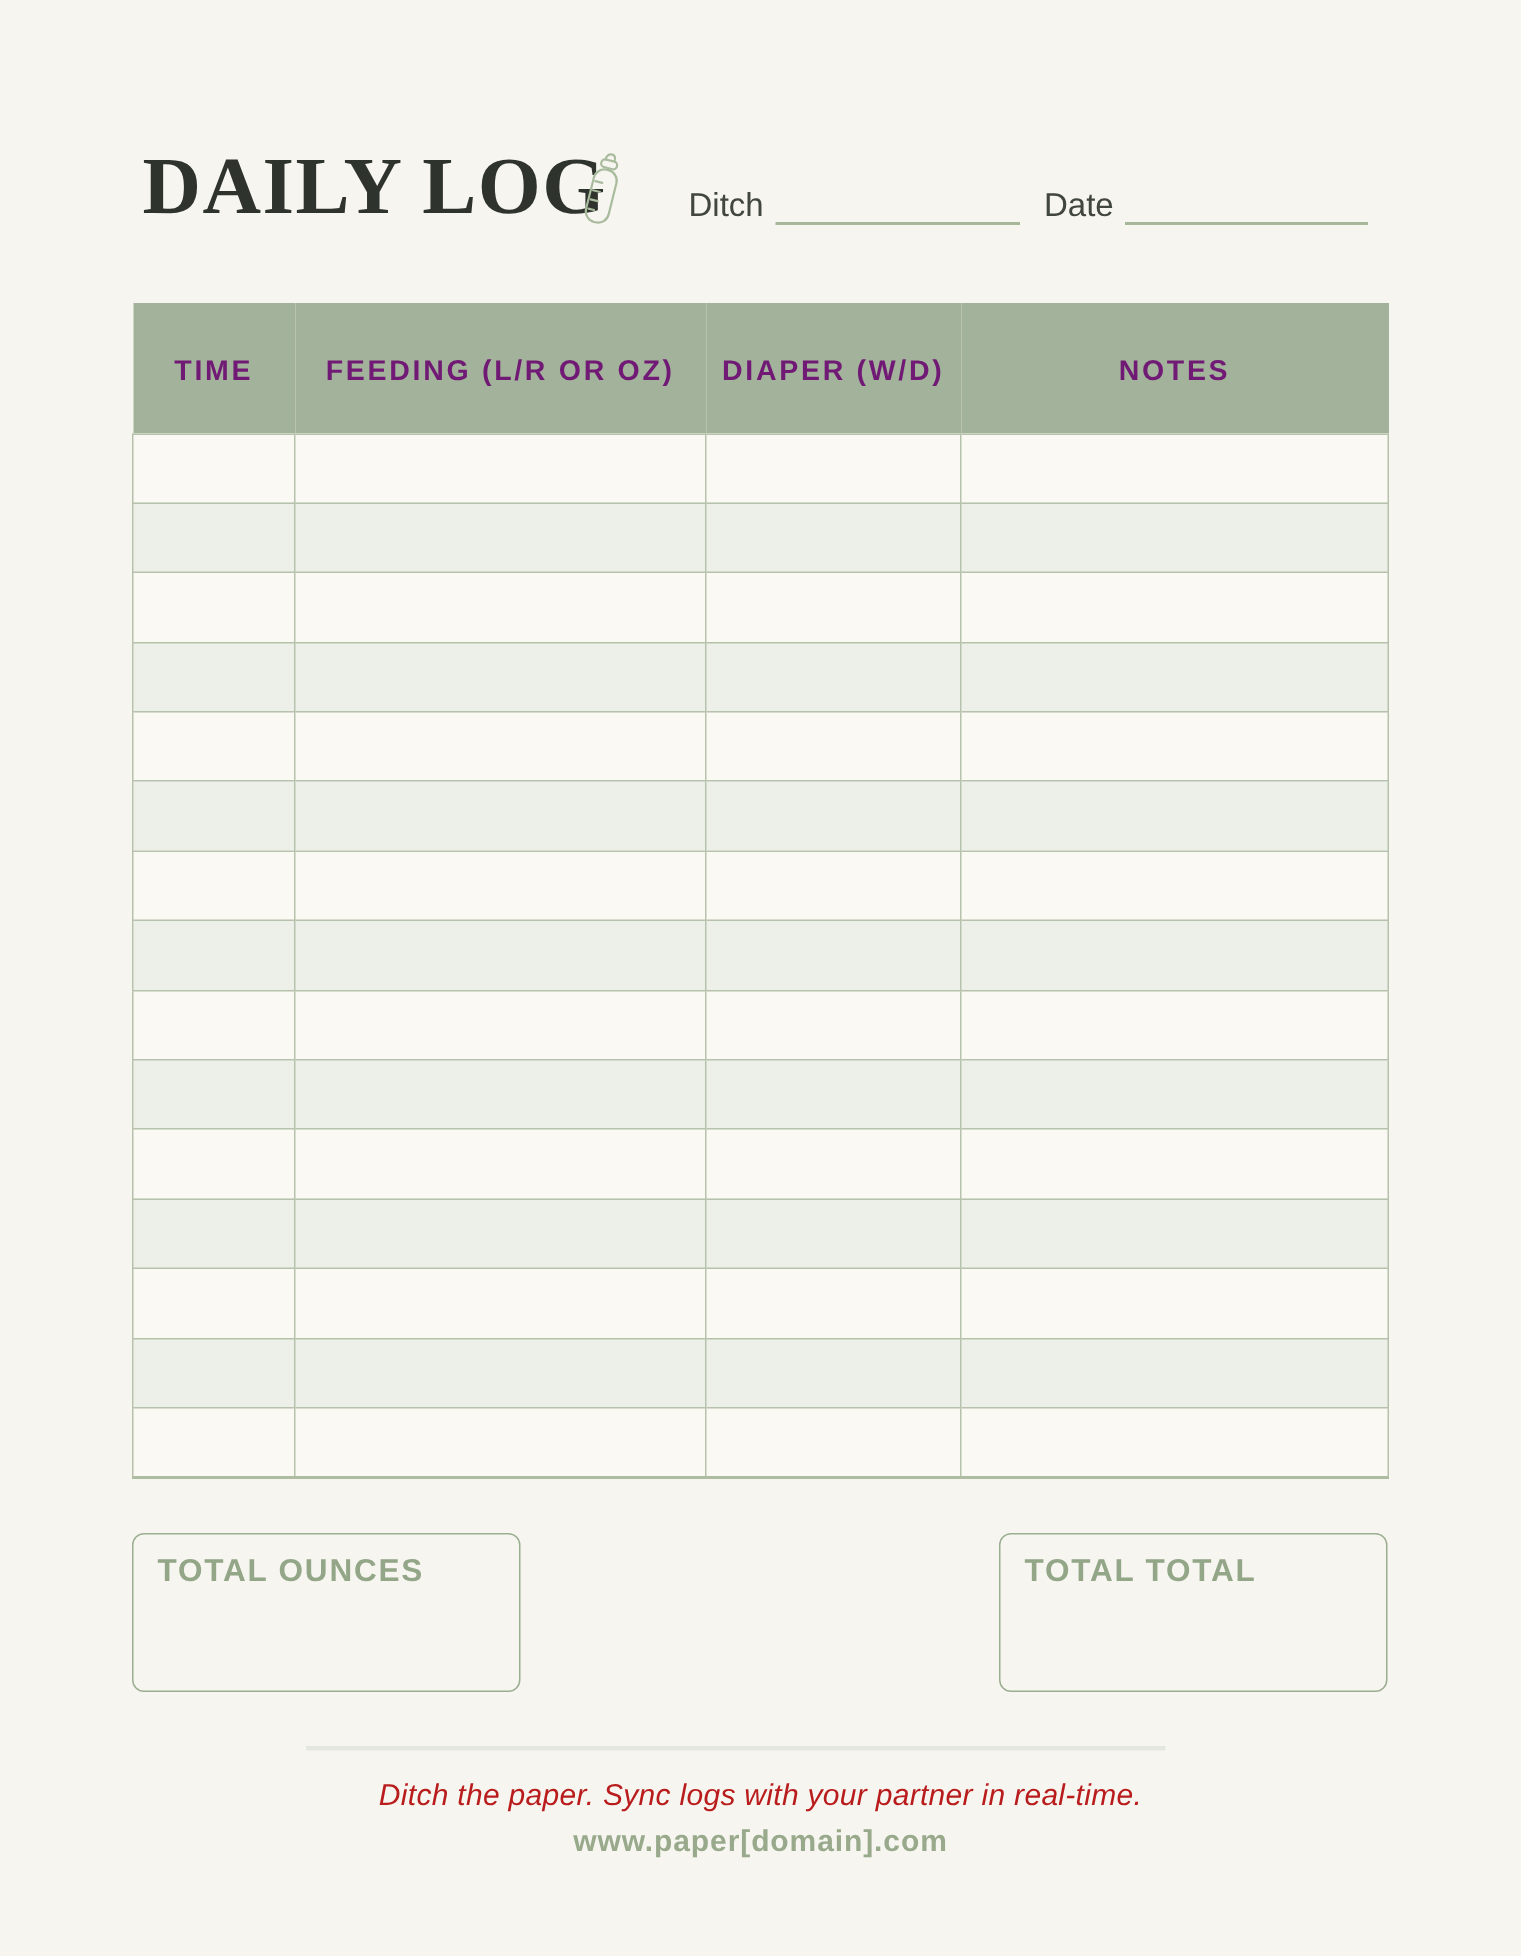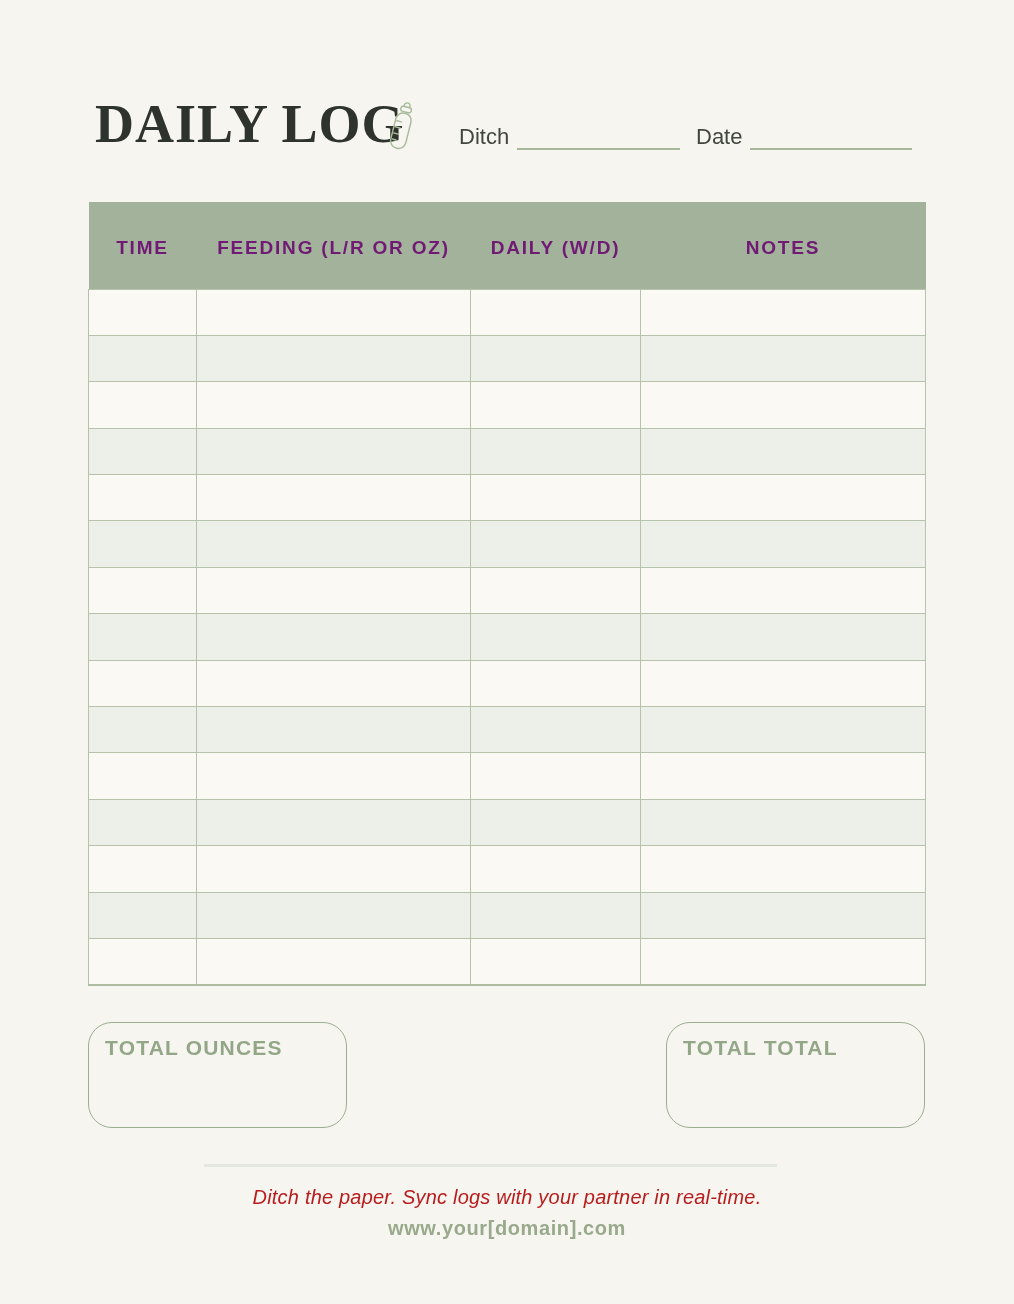--- a/index.html
+++ b/index.html
@@ -79,21 +79,21 @@
   
   .summary-row {
     position:absolute; left:88px; top:1022px;
     width:837px; height:106px;
     display:flex;
     justify-content:space-between;
   }
   .summary-box {
     width:259px; height:106px;
     border:1.5px solid #9cae92;
-    border-radius:24px;
+    border-radius:8px;
     background:transparent;
     padding:13px 16px;
   }
   .summary-label {
     font-size:21px;
     font-weight:bold;
     letter-spacing:1.2px;
     color:#93a788;
     white-space:nowrap;
   }
@@ -161,21 +161,21 @@
     <colgroup>
       <col style="width:108px">
       <col style="width:274px">
       <col style="width:170px">
       <col style="width:285px">
     </colgroup>
     <thead>
       <tr>
         <th>TIME</th>
         <th>FEEDING (L/R OR OZ)</th>
-        <th>DAILY (W/D)</th>
+        <th>DIAPER (W/D)</th>
         <th>NOTES</th>
       </tr>
     </thead>
     <tbody>
         <tr>
           <td></td>
           <td></td>
           <td></td>
           <td></td>
         </tr>
@@ -272,15 +272,15 @@
       <span class="summary-value"></span>
     </div>
     <div class="summary-box">
       <div class="summary-label">TOTAL TOTAL</div>
       <span class="summary-value"></span>
     </div>
   </div>
 
   <div class="footer-divider"></div>
   <div class="footer-tagline">Ditch the paper. Sync logs with your partner in real-time.</div>
-  <a class="footer-url">www.your[domain].com</a>
+  <a class="footer-url">www.paper[domain].com</a>
 
 </div>
 
 </body></html>

